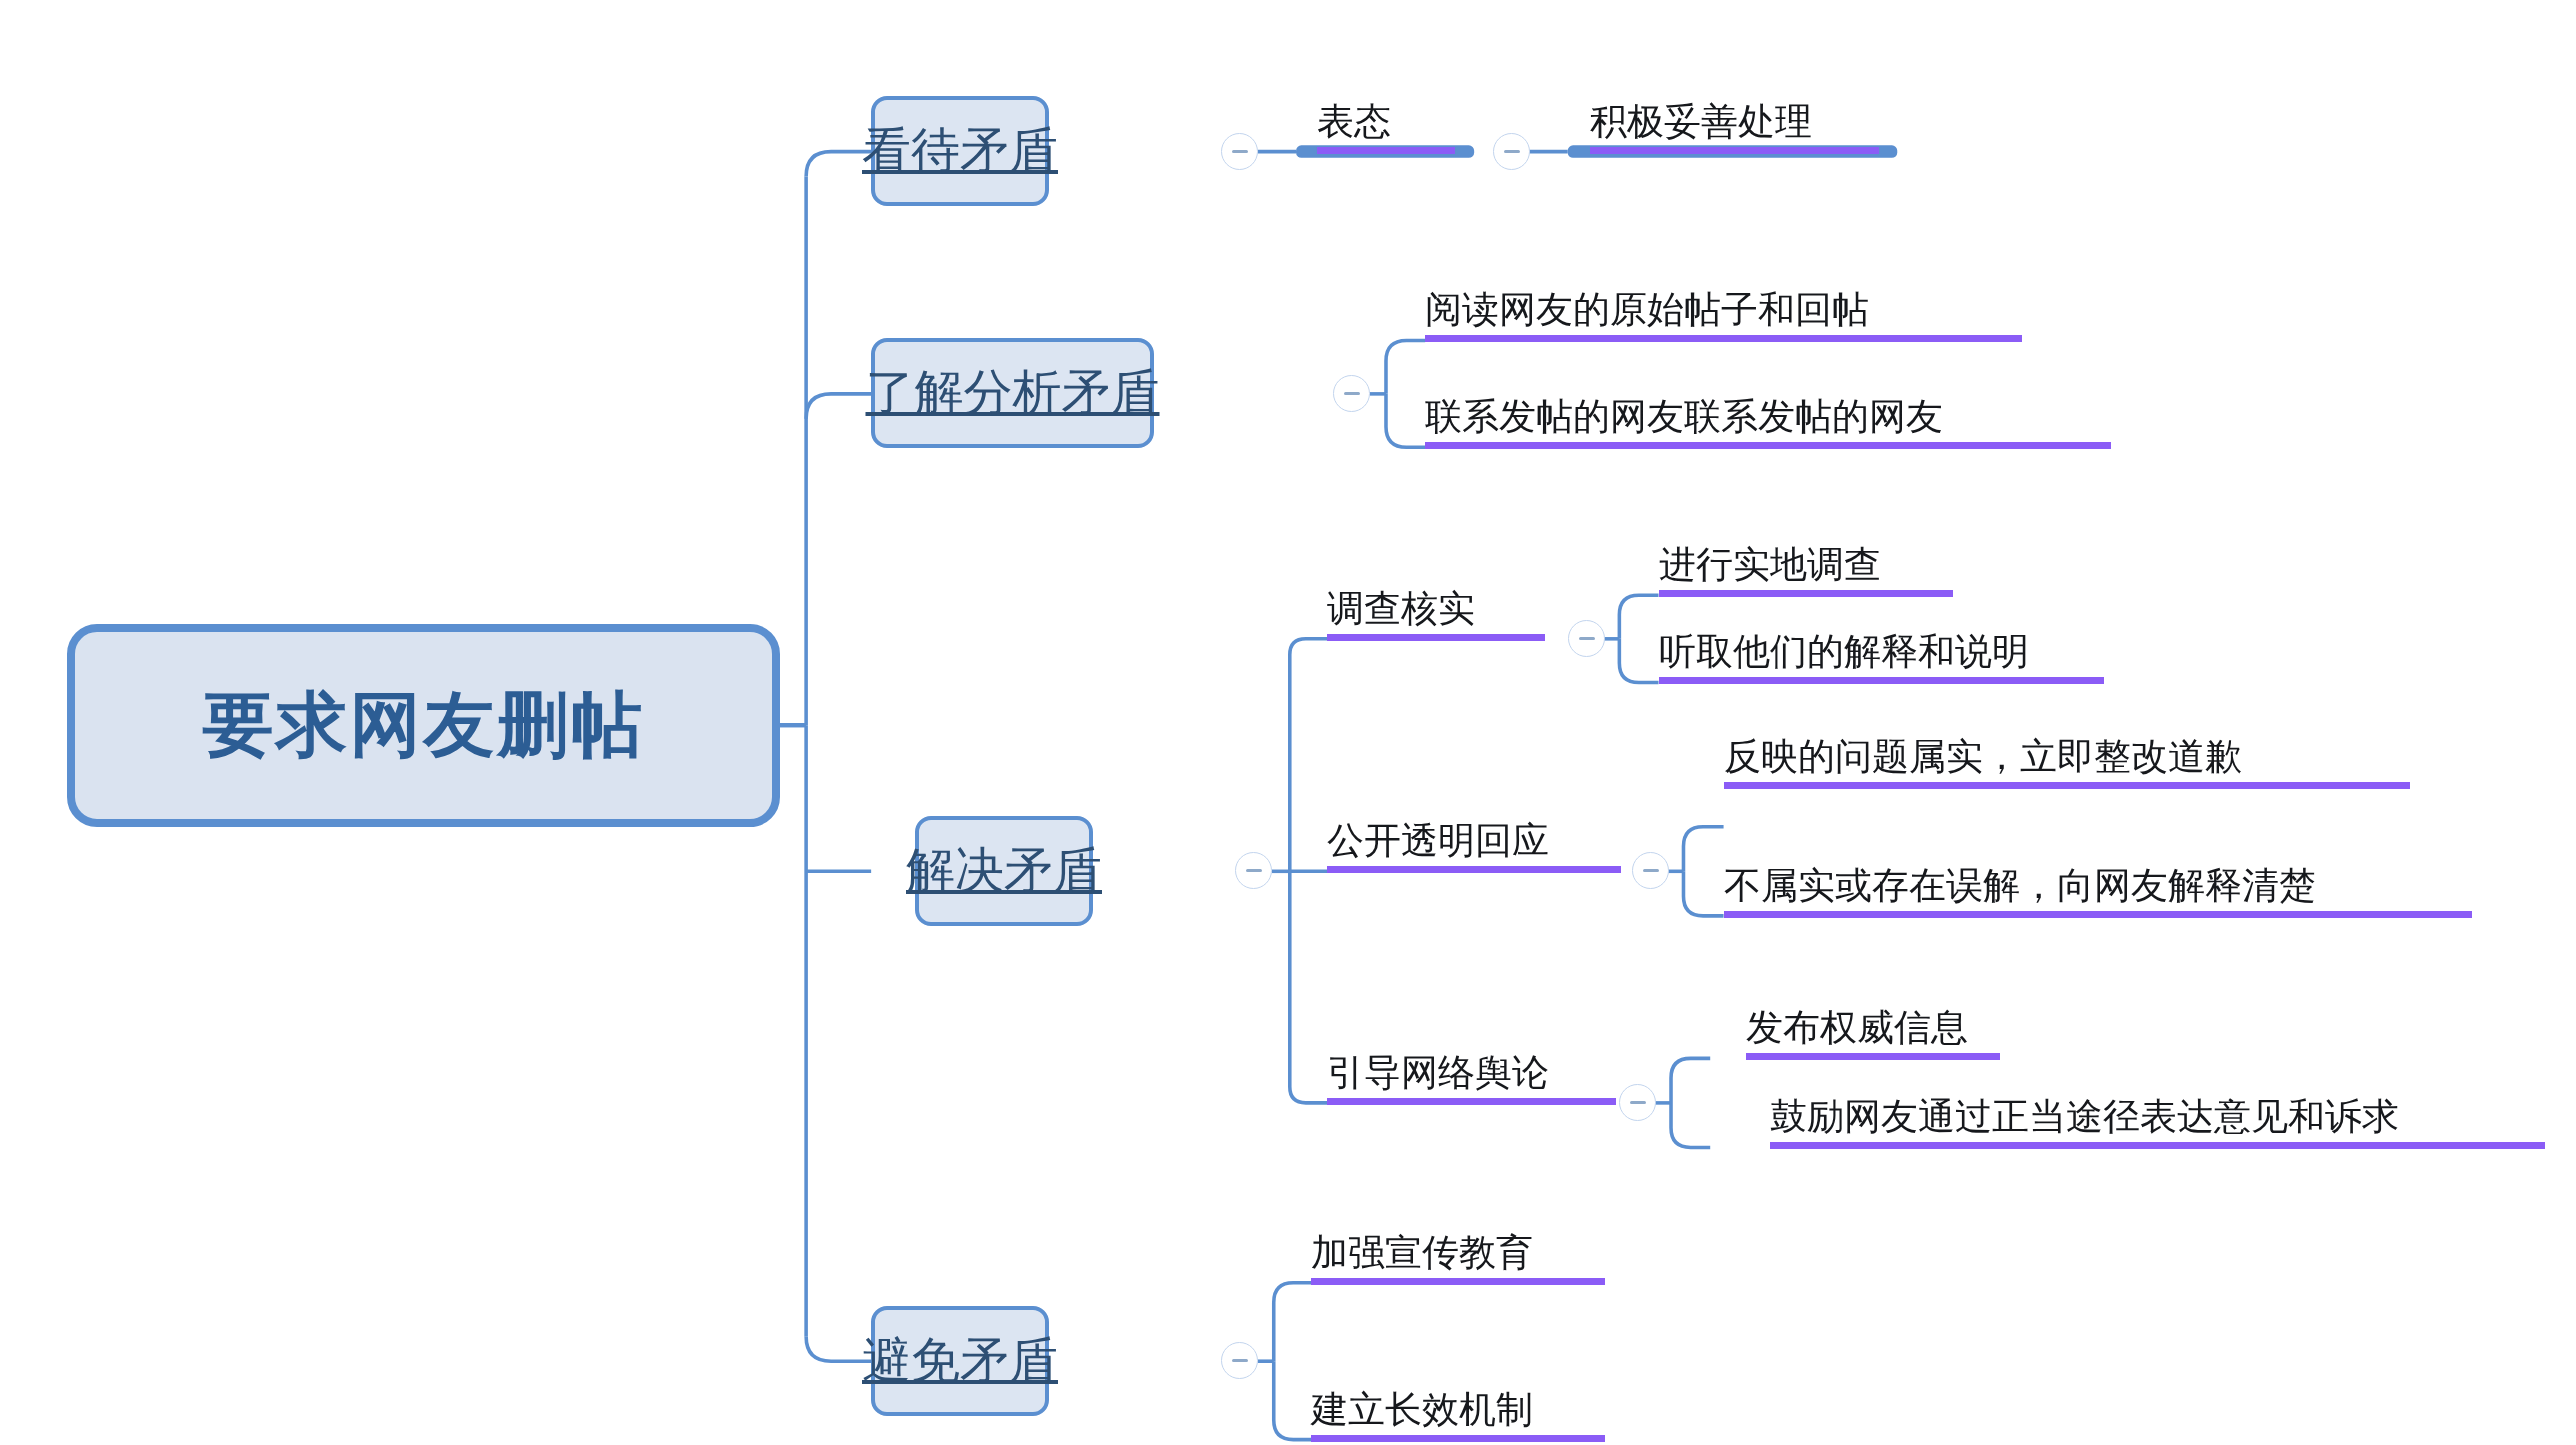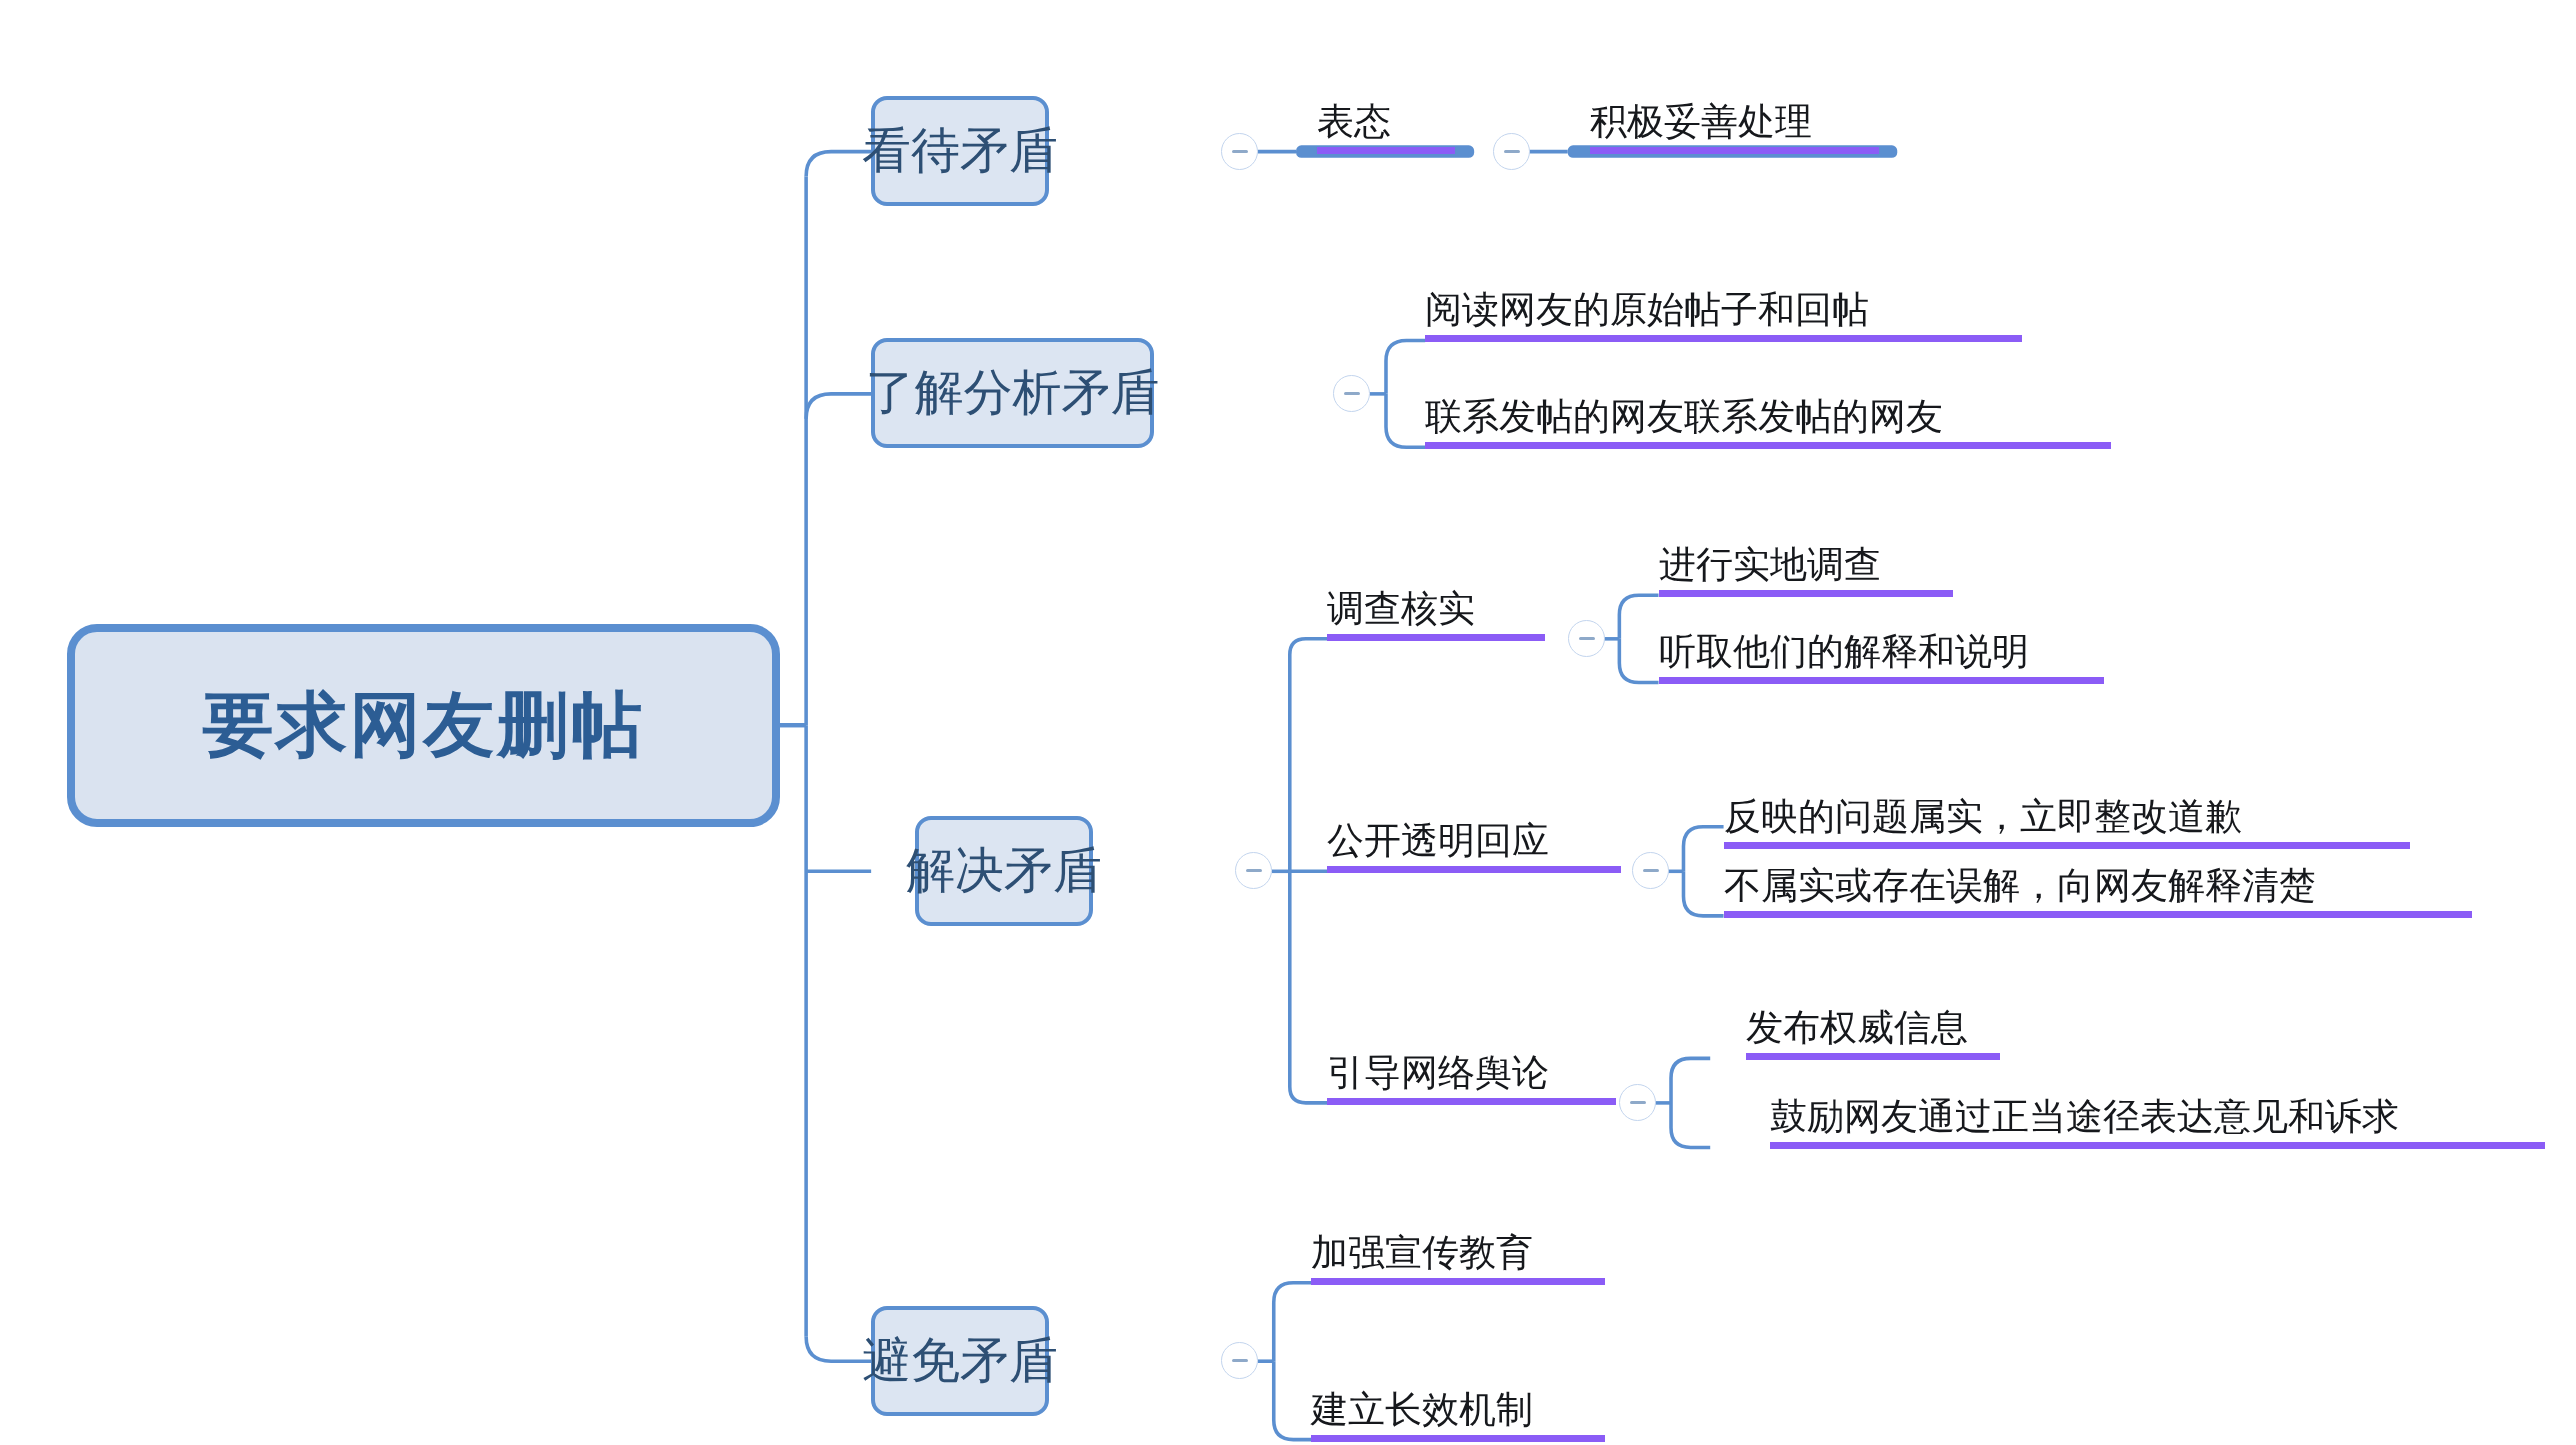--- a/index.html
+++ b/index.html
@@ -54,20 +54,21 @@
     background: #dce5f2;
     border: 4.5px solid #5b8fd0;
     border-radius: 16px;
     display: flex;
     align-items: center;
     justify-content: center;
     color: #2d4f74;
     font-size: 49px;
     white-space: nowrap;
     padding: 0 8px;
+    text-decoration: underline;
   }
 
   
   .line-node {
     position: absolute;
     box-sizing: border-box;
     display: flex;
     align-items: flex-end;
     justify-content: flex-start;
     color: #16181c;
@@ -209,21 +210,21 @@
   <div class="line-node" style="left:1659px; top:528px; width:294px; height:69px;">进行实地调查</div>
 
   <div class="line-node" style="left:1659px; top:615px; width:445px; height:69px;">听取他们的解释和说明</div>
 
   <div class="line-node" style="left:1327px; top:804px; width:294px; height:69px;">公开透明回应</div>
 
   <div class="toggle" style="left:1632px; top:852px;">
     <span class="bar"></span>
   </div>
 
-  <div class="line-node" style="left:1724px; top:780px; width:686px; height:69px;">反映的问题属实，立即整改道歉</div>
+  <div class="line-node" style="left:1724px; top:720px; width:686px; height:69px;">反映的问题属实，立即整改道歉</div>
 
   <div class="line-node" style="left:1724px; top:849px; width:748px; height:69px;">不属实或存在误解，向网友解释清楚</div>
 
   <div class="line-node" style="left:1327px; top:1036px; width:289px; height:69px;">引导网络舆论</div>
 
   <div class="toggle" style="left:1619px; top:1084px;">
     <span class="bar"></span>
   </div>
 
   <div class="line-node" style="left:1746px; top:991px; width:254px; height:69px;">发布权威信息</div>

